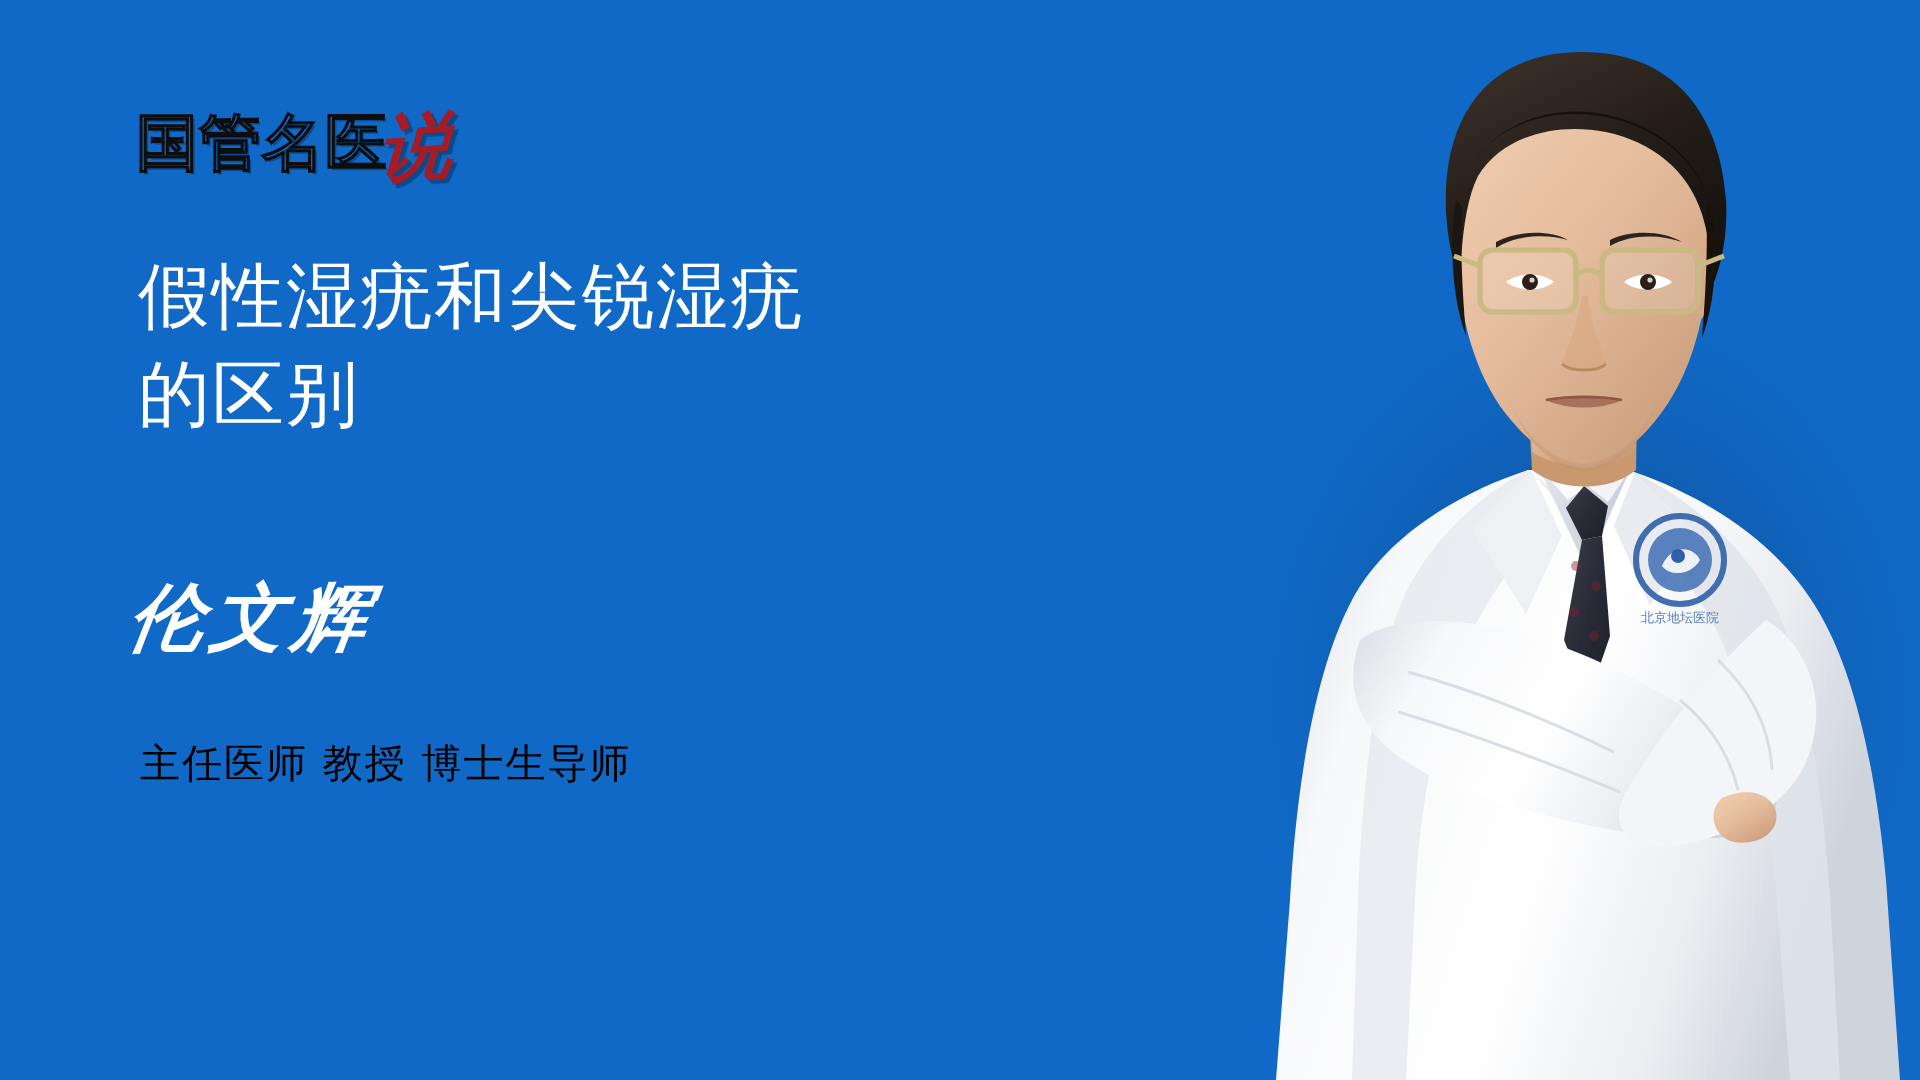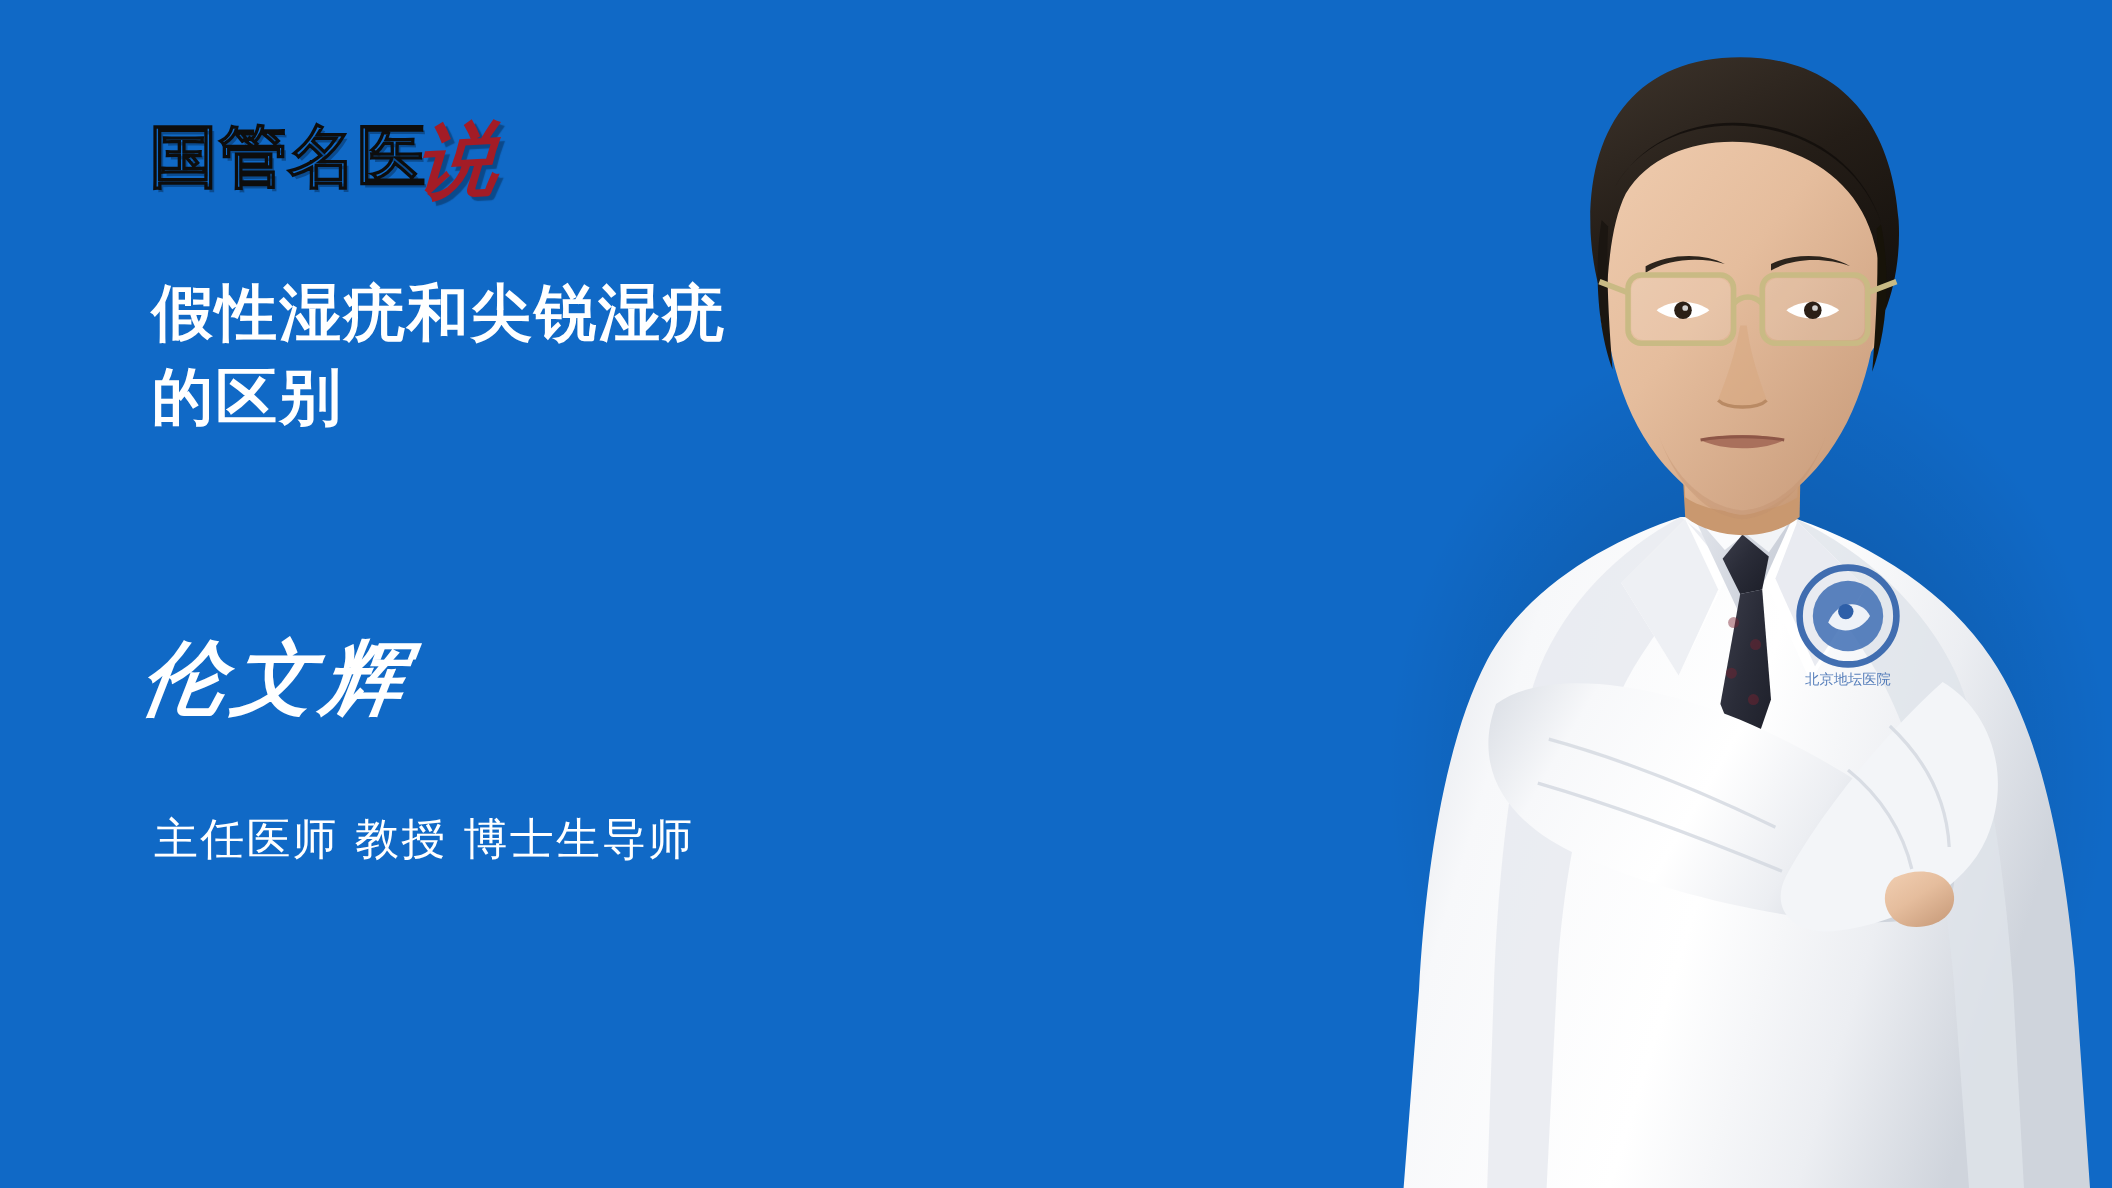--- a/index.html
+++ b/index.html
@@ -48,23 +48,23 @@
   }
 
   
   .title-block {
     position:absolute;
     left:138px; top:248px;
     width:1000px;
   }
   .title-line {
     font-family:"DejaVu Sans","Liberation Sans",sans-serif;
-    font-size:56px;
+    font-size:72px;
     line-height:1.36;
-    font-weight:700;
+    font-weight:400;
     color:#ffffff;
     letter-spacing:2px;
     white-space:nowrap;
   }
 
   
   .doctor-name {
     position:absolute;
     left:130px; top:580px;
     font-family:"DejaVu Serif","Liberation Serif",serif;
@@ -81,21 +81,21 @@
   .credentials {
     position:absolute;
     left:140px; top:718px;
     width:980px;
   }
   .cred-line {
     font-family:"DejaVu Sans","Liberation Sans",sans-serif;
     font-size:40px;
     line-height:2.26;
     font-weight:400;
-    color:#ffffff;
+    color:#000000;
     letter-spacing:2px;
     white-space:nowrap;
   }
 
   
   .portrait {
     position:absolute;
     right:-10px; bottom:0;
     width:720px; height:1080px;
     pointer-events:none;

